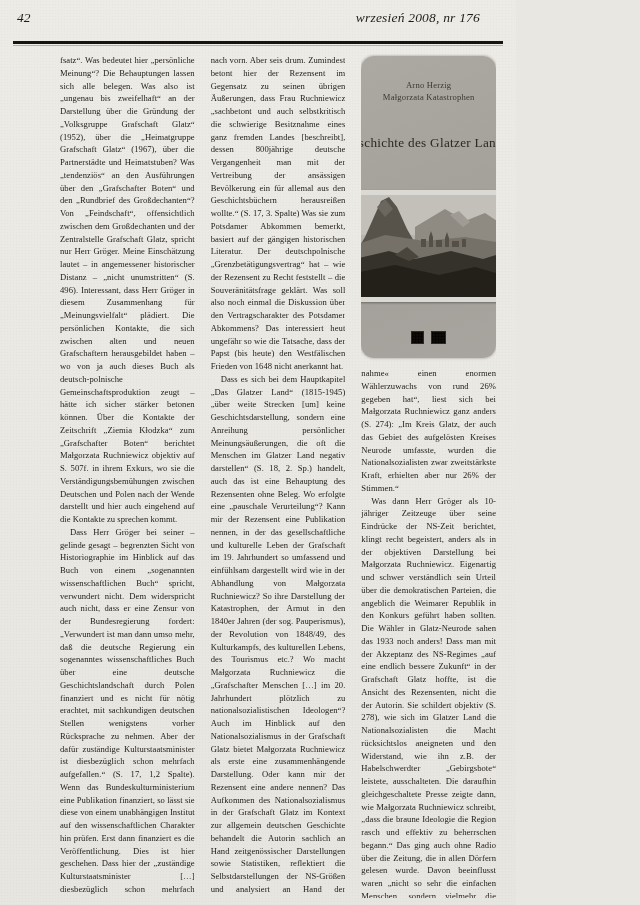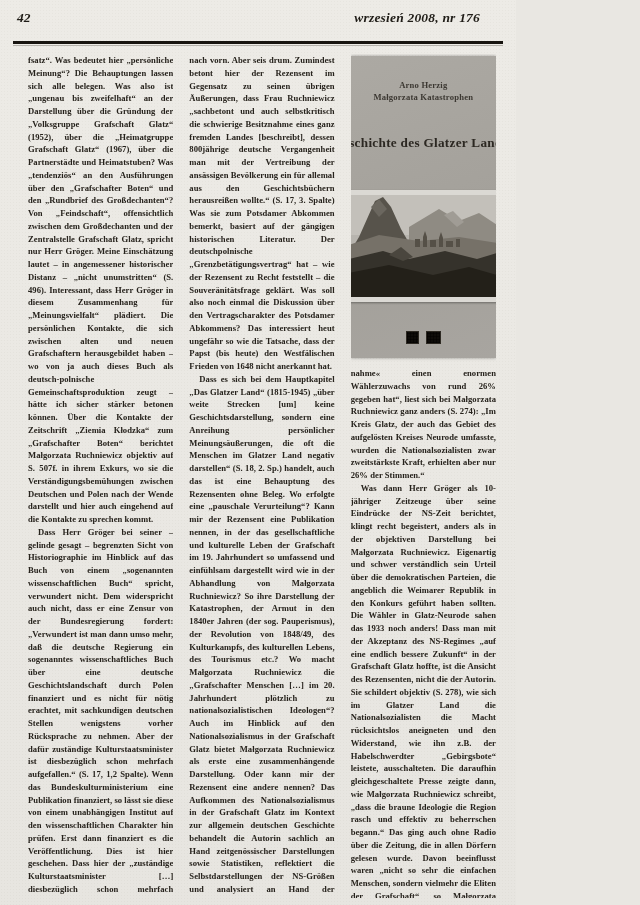--- a/index.html
+++ b/index.html
@@ -10,21 +10,20 @@
     color:#24211c;
     position:relative;
   }
   .page{
     width:516px;height:905px;
     background:
       radial-gradient(rgba(60,55,45,0.035) 1px, transparent 1px),
       linear-gradient(#edebe6,#e7e5e0);
     background-size:3px 3px,100% 100%;
     box-sizing:border-box;
-    font-weight:bold;
   }
   
   .page-header{
     position:relative;
     height:28px;
     padding:10px 22px 0 16px;
     font-style:italic;
     font-size:13.5px;
     color:#1f1c17;
   }
@@ -38,20 +37,21 @@
     height:1px;
   }
   
   .cols{
     display:flex;
     gap:16px;
     padding:8px 20px 0 28px;
     height:852px;
     overflow:hidden;
     box-sizing:border-box;
+    margin-left:32px;
   }
   .col{
     flex:1 1 0;
     min-width:0;
     text-align:justify;
     font-size:8.6px;
     line-height:12.75px;
     letter-spacing:.05px;
     color:#26221c;
     hyphens:auto;
@@ -63,20 +63,21 @@
   .cover{
     width:100%;
     height:302px;
     margin:2px 0 9px 0;
     background:linear-gradient(160deg,#aca9a3,#a3a09a 60%,#a8a5a0);
     box-shadow:0 0 3px rgba(0,0,0,.35);
     display:flex;
     flex-direction:column;
     align-items:center;
     box-sizing:border-box;
+    border-radius:13px;
   }
   .cover-authors{
     margin-top:24px;
     text-align:center;
     font-size:8.6px;
     line-height:11.5px;
     color:#3c3832;
     letter-spacing:.2px;
   }
   .cover-title{

